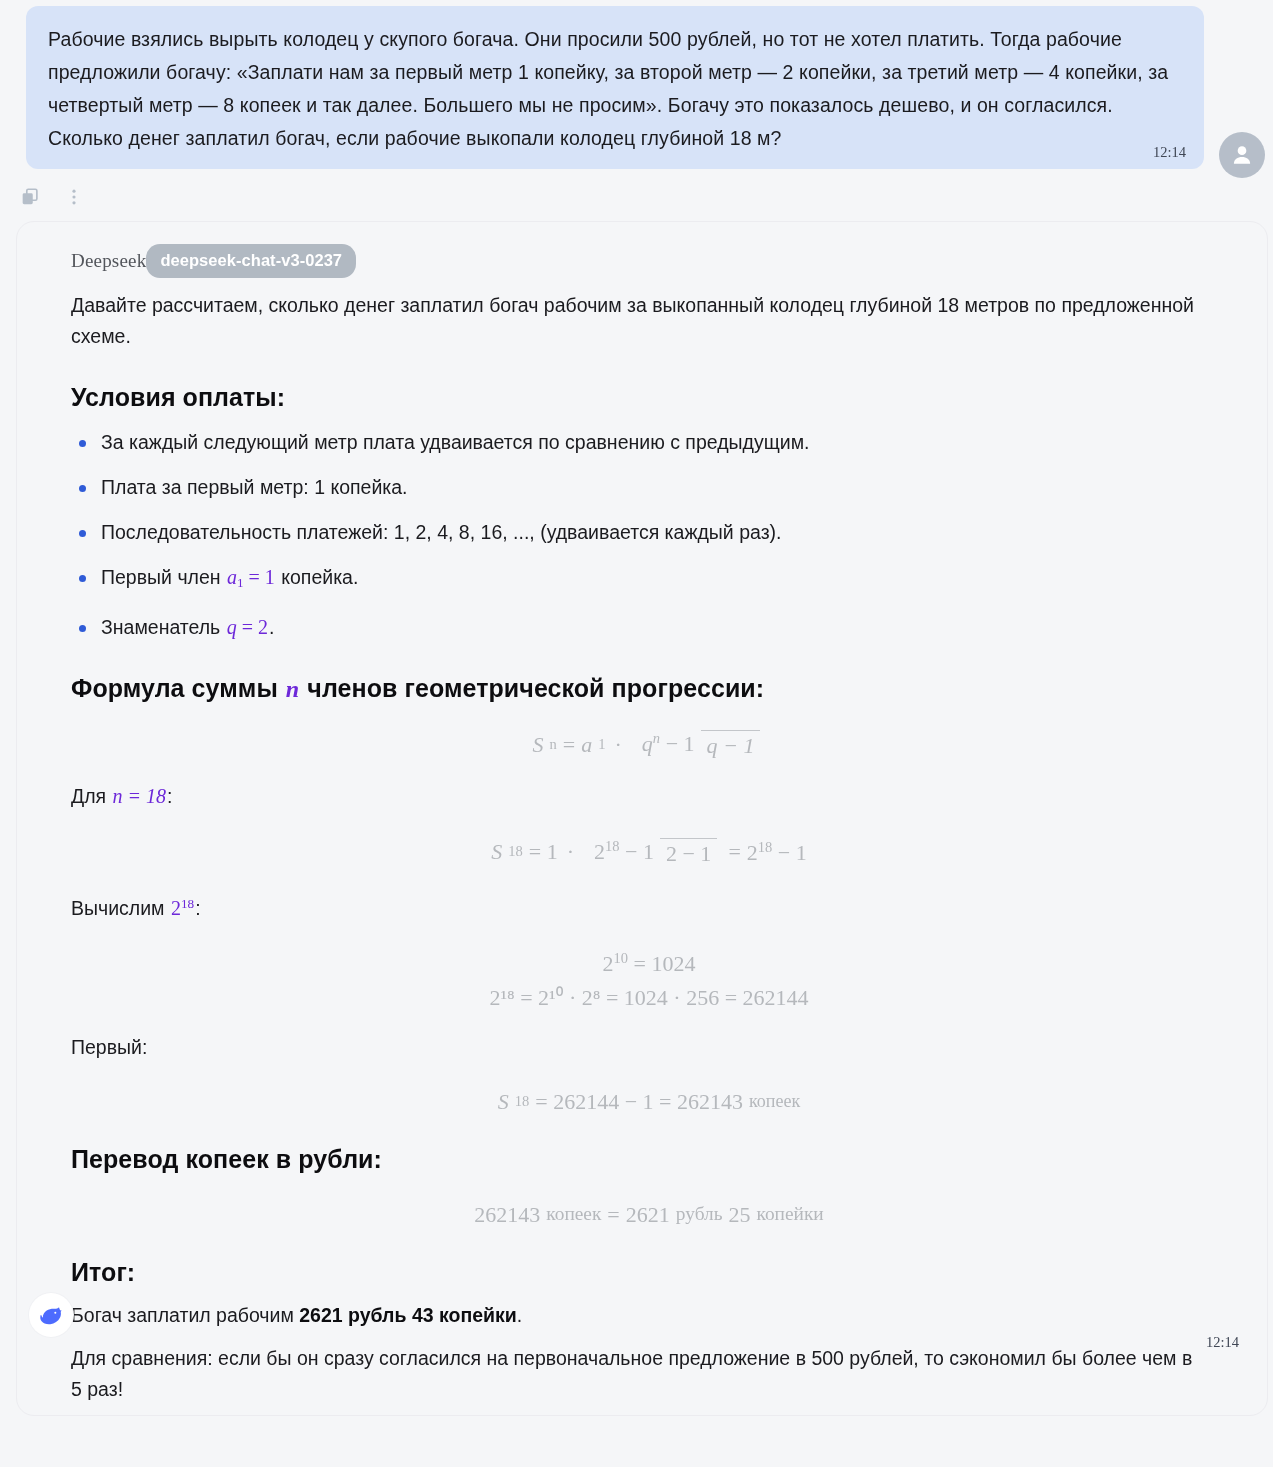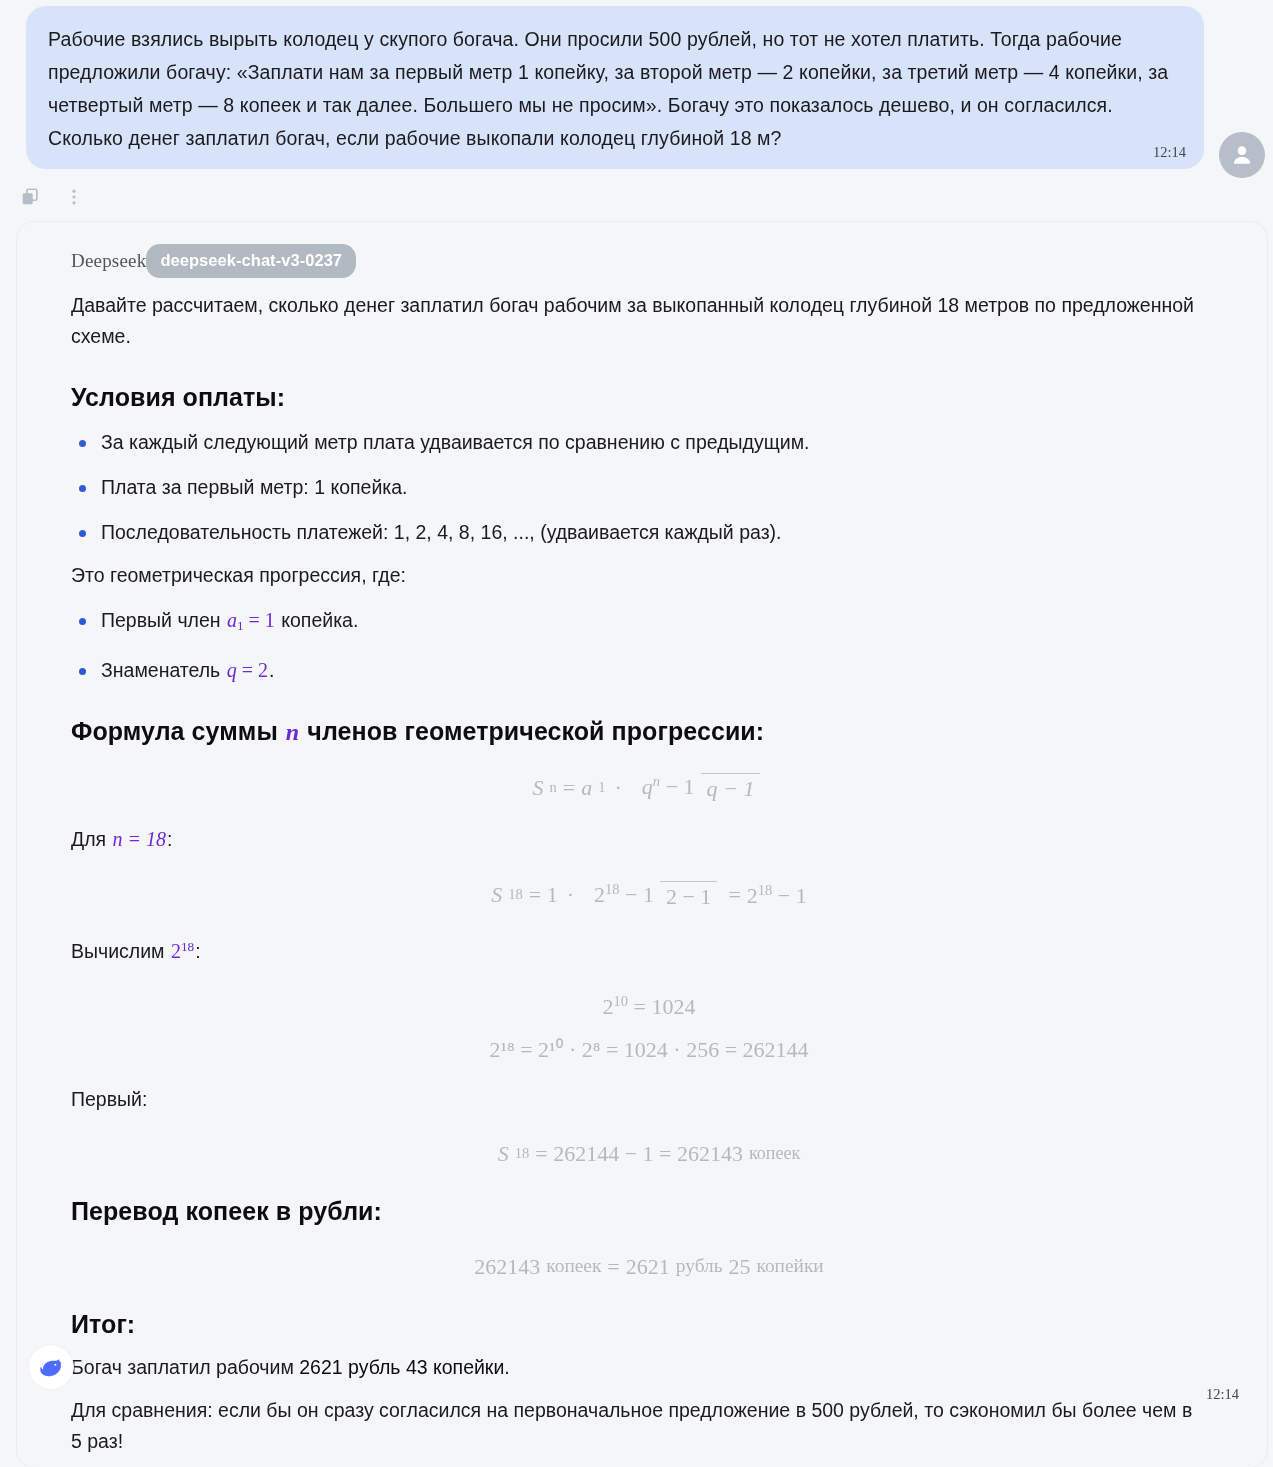--- a/index.html
+++ b/index.html
@@ -21,21 +21,21 @@
   
   .user-row {
     position: relative;
     padding: 6px 0 0 0;
   }
   .user-bubble {
     position: relative;
     margin-left: 26px;
     margin-right: 69px;
     background: #d7e3f8;
-    border-radius: 20px;
+    border-radius: 12px;
     padding: 17px 22px 14px 22px;
     min-height: 160px;
   }
   .user-text {
     font-size: 19.5px;
     line-height: 33px;
     color: #1b1b1f;
     letter-spacing: 0.005em;
     padding-right: 4px;
   }
@@ -196,21 +196,21 @@
     box-shadow: 0 0 0 1px #f0f1f4;
   }
   .assistant-time {
     position: absolute;
     right: 28px;
     bottom: 64px;
     font-size: 14.5px;
     color: #3f4654;
     font-family: "Liberation Serif", serif;
   }
-  strong.b { font-weight: normal; color: #0d0d10; }
+  strong.b { font-weight: bold; color: #0d0d10; }
 </style>
 </head>
 <body>
 
 <div class="page">
 
   <div class="user-row">
     <div class="user-bubble">
       <div class="user-text">Рабочие взялись вырыть колодец у скупого богача. Они просили 500 рублей, но тот не хотел платить. Тогда рабочие предложили богачу: «Заплати нам за первый метр 1 копейку, за второй метр — 2 копейки, за третий метр — 4 копейки, за четвертый метр — 8 копеек и так далее. Большего мы не просим». Богачу это показалось дешево, и он согласился. Сколько денег заплатил богач, если рабочие выкопали колодец глубиной 18 м?</div>
       <div class="user-time">12:14</div>
@@ -248,21 +248,20 @@
     <p class="body-text">Давайте рассчитаем, сколько денег заплатил богач рабочим за выкопанный колодец глубиной 18 метров по предложенной схеме.</p>
 
     <h3 class="section">Условия оплаты:</h3>
 
     <ul class="bullets">
       <li>За каждый следующий метр плата удваивается по сравнению с предыдущим.</li>
       <li>Плата за первый метр: 1 копейка.</li>
       <li>Последовательность платежей: 1, 2, 4, 8, 16, ..., (удваивается каждый раз).</li>
     </ul>
 
-    <p class="body-text">Это геометрическая прогрессия, где:</p>
 
     <ul class="bullets">
       <li>
         <span>Первый член</span>
         <span class="math-inline">a<sub class="sm">1</sub> <span class="up">= 1</span></span>
         <span>копейка.</span>
       </li>
       <li>
         <span>Знаменатель</span>
         <span class="math-inline">q <span class="up">= 2</span></span><span>.</span>
@@ -313,21 +312,21 @@
     <p class="body-text">
       <span>Вычислим</span>
       <span class="math-inline" style="font-style:normal"><span>2</span><sup class="sm">18</sup></span><span>:</span>
     </p>
 
     <div class="mathblock">
       <div>
         <span class="rm">2</span><sup class="sm">10</sup>
         <span class="rm">= 1024</span>
       </div>
-      <div class="rm" style="margin-top:18px">2¹⁸ = 2¹⁰ · 2⁸ = 1024 · 256 = 262144</div>
+      <div class="rm" style="margin-top:9px">2¹⁸ = 2¹⁰ · 2⁸ = 1024 · 256 = 262144</div>
     </div>
 
     <p class="body-text">Первый:</p>
 
     <div class="mathblock">
       <span class="row">
         <i>S</i>
           <sub class="sm">18</sub>
         <span class="rm">= 262144 − 1 = 262143</span>
         <span class="rm" style="font-size:0.82em">копеек</span>

